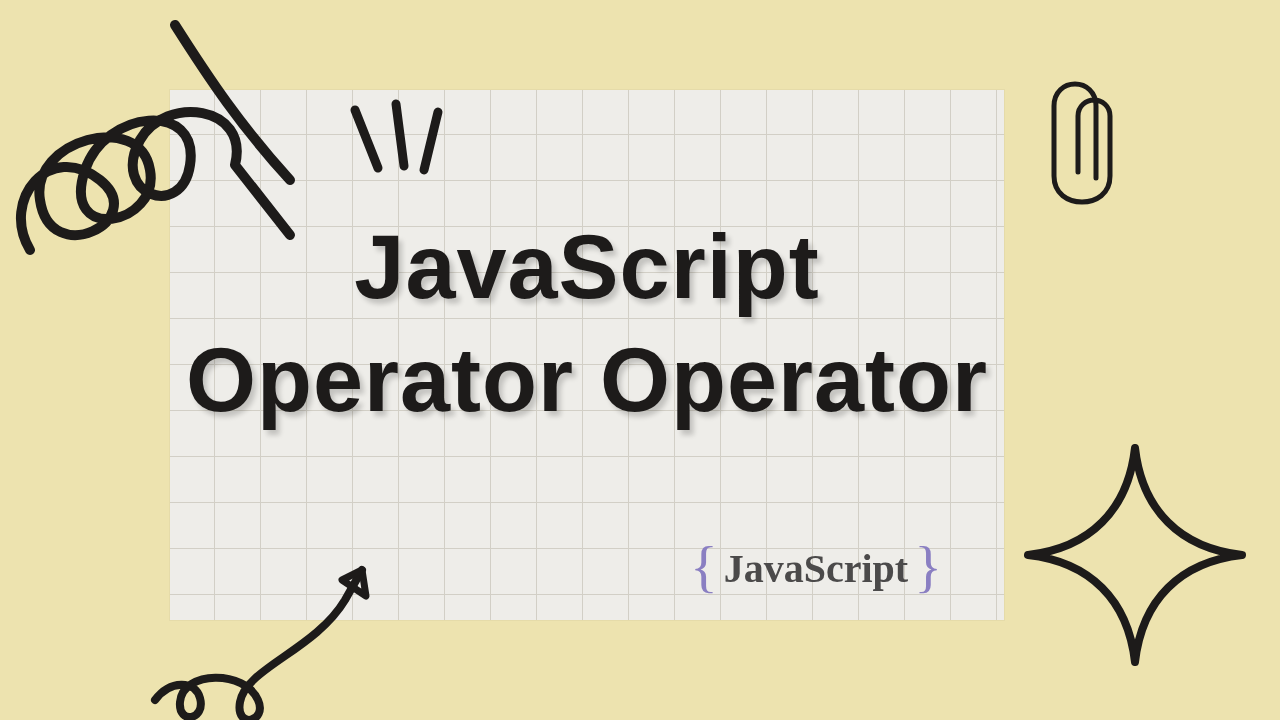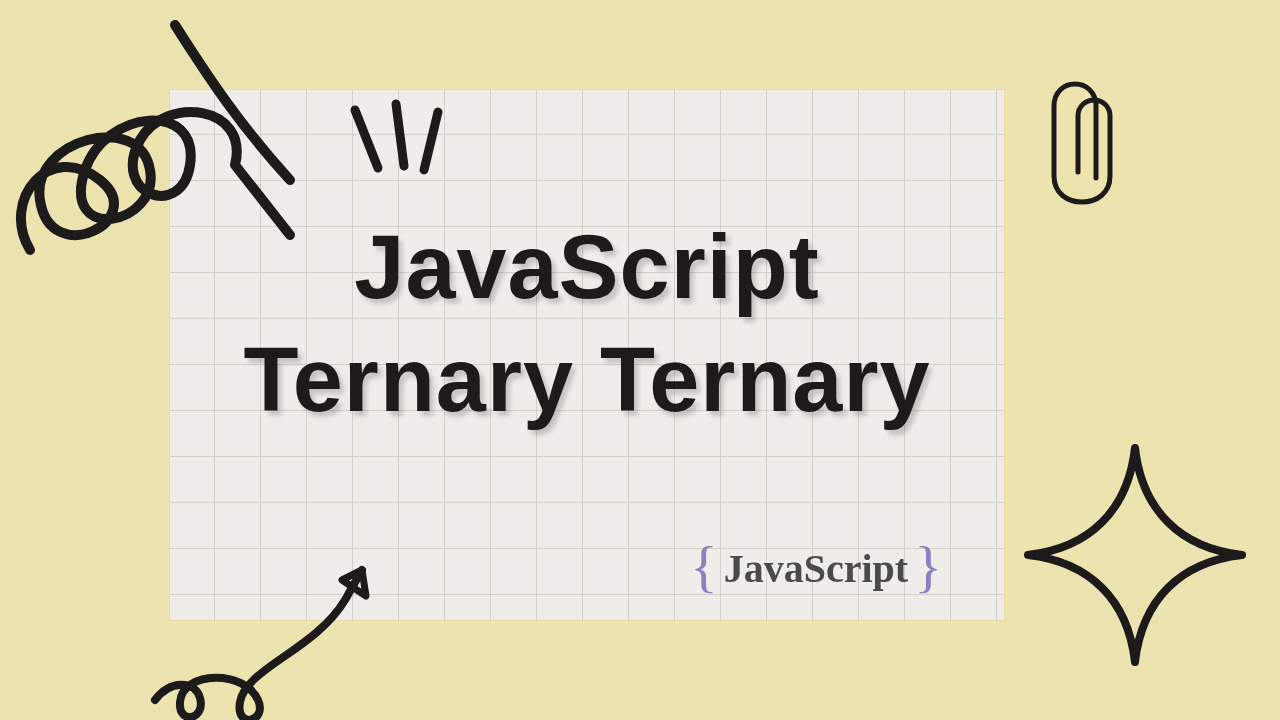--- a/index.html
+++ b/index.html
@@ -67,21 +67,21 @@
   .star    { right: 30px; bottom: 50px; width: 230px; height: 230px; }
   svg { display:block; width:100%; height:100%; }
   .stroke { fill:none; stroke:#1d1b1a; stroke-linecap:round; stroke-linejoin:round; }
 </style>
 </head>
 <body>
 
 <div class="paper">
   <h1 class="title">
     <span>JavaScript</span>
-    <span class="l2">Ternary Ternary</span>
+    <span class="l2">Operator Operator</span>
   </h1>
   <div class="badge">
     <span class="brace">{</span>
     <span>JavaScript</span>
     <span class="brace">}</span>
   </div>
 </div>
 
 <div class="decor scribble">
   <svg viewBox="0 0 320 290">

